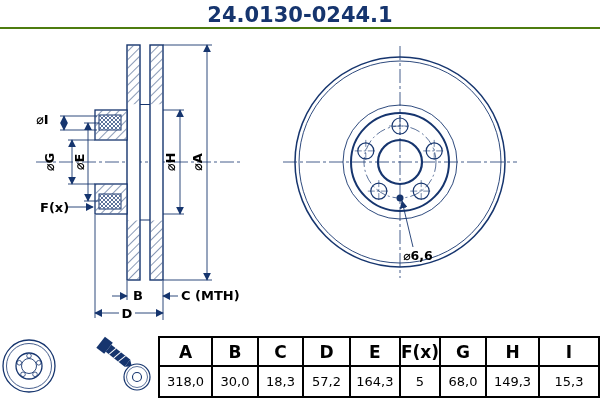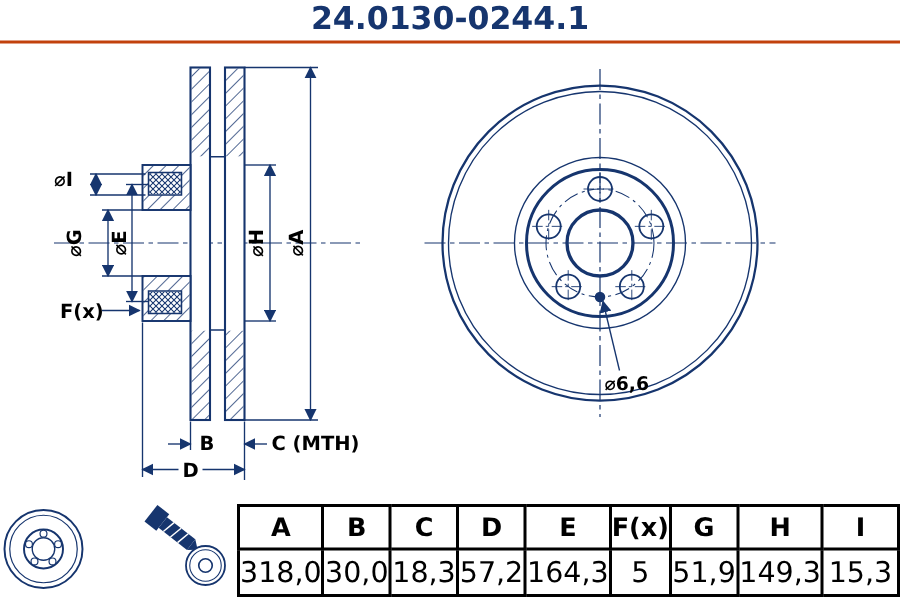--- a/index.html
+++ b/index.html
@@ -1,29 +1,29 @@
 <!DOCTYPE html>
 <html><head>
 <meta charset="utf-8">
 <style>
   html,body{margin:0;padding:0;background:#fff;}
   .stage{position:relative;width:600px;height:400px;background:#fff;overflow:hidden;
          font-family:"DejaVu Sans",sans-serif;}
   .header{position:absolute;top:0;left:0;width:600px;height:27px;
-          border-bottom:2px solid #c2410c;display:flex;justify-content:center;
-          align-items:flex-start;gap:42px;font-size:21px;font-weight:bold;color:#16356e;}
+          border-bottom:2px solid #4d7c0f;display:flex;justify-content:center;
+          align-items:flex-end;gap:42px;font-size:21px;font-weight:bold;color:#16356e;}
   .note{position:absolute;top:31px;left:3px;font-size:9.5px;line-height:11px;color:#000;}
   svg.draw{position:absolute;top:0;left:0;}
   .dim{font:bold 13px "DejaVu Sans",sans-serif;fill:#000;}
   .dim-sm{font:bold 12.5px "DejaVu Sans",sans-serif;fill:#000;}
   table.spec{position:absolute;left:158px;top:336px;border-collapse:collapse;table-layout:fixed;}
   table.spec th,table.spec td{border:2px solid #000;text-align:center;padding:0;color:#000;
           font-family:"DejaVu Sans",sans-serif;}
   table.spec th{height:27px;font-size:17px;font-weight:bold;}
-  table.spec td{height:29px;font-size:19px;font-weight:normal;}
+  table.spec td{height:29px;font-size:13px;font-weight:normal;}
 </style>
 </head>
 <body>
 
 <div class="stage">
 
   <div class="header">
     <span>24.0130-0244.1</span>
   </div>
 
@@ -197,20 +197,20 @@
       <th>H</th>
       <th>I</th>
     </tr>
     <tr>
       <td>318,0</td>
       <td>30,0</td>
       <td>18,3</td>
       <td>57,2</td>
       <td>164,3</td>
       <td>5</td>
-      <td>51,9</td>
+      <td>68,0</td>
       <td>149,3</td>
       <td>15,3</td>
     </tr>
   </tbody>
     </table>
 
 </div>
 
 </body></html>

